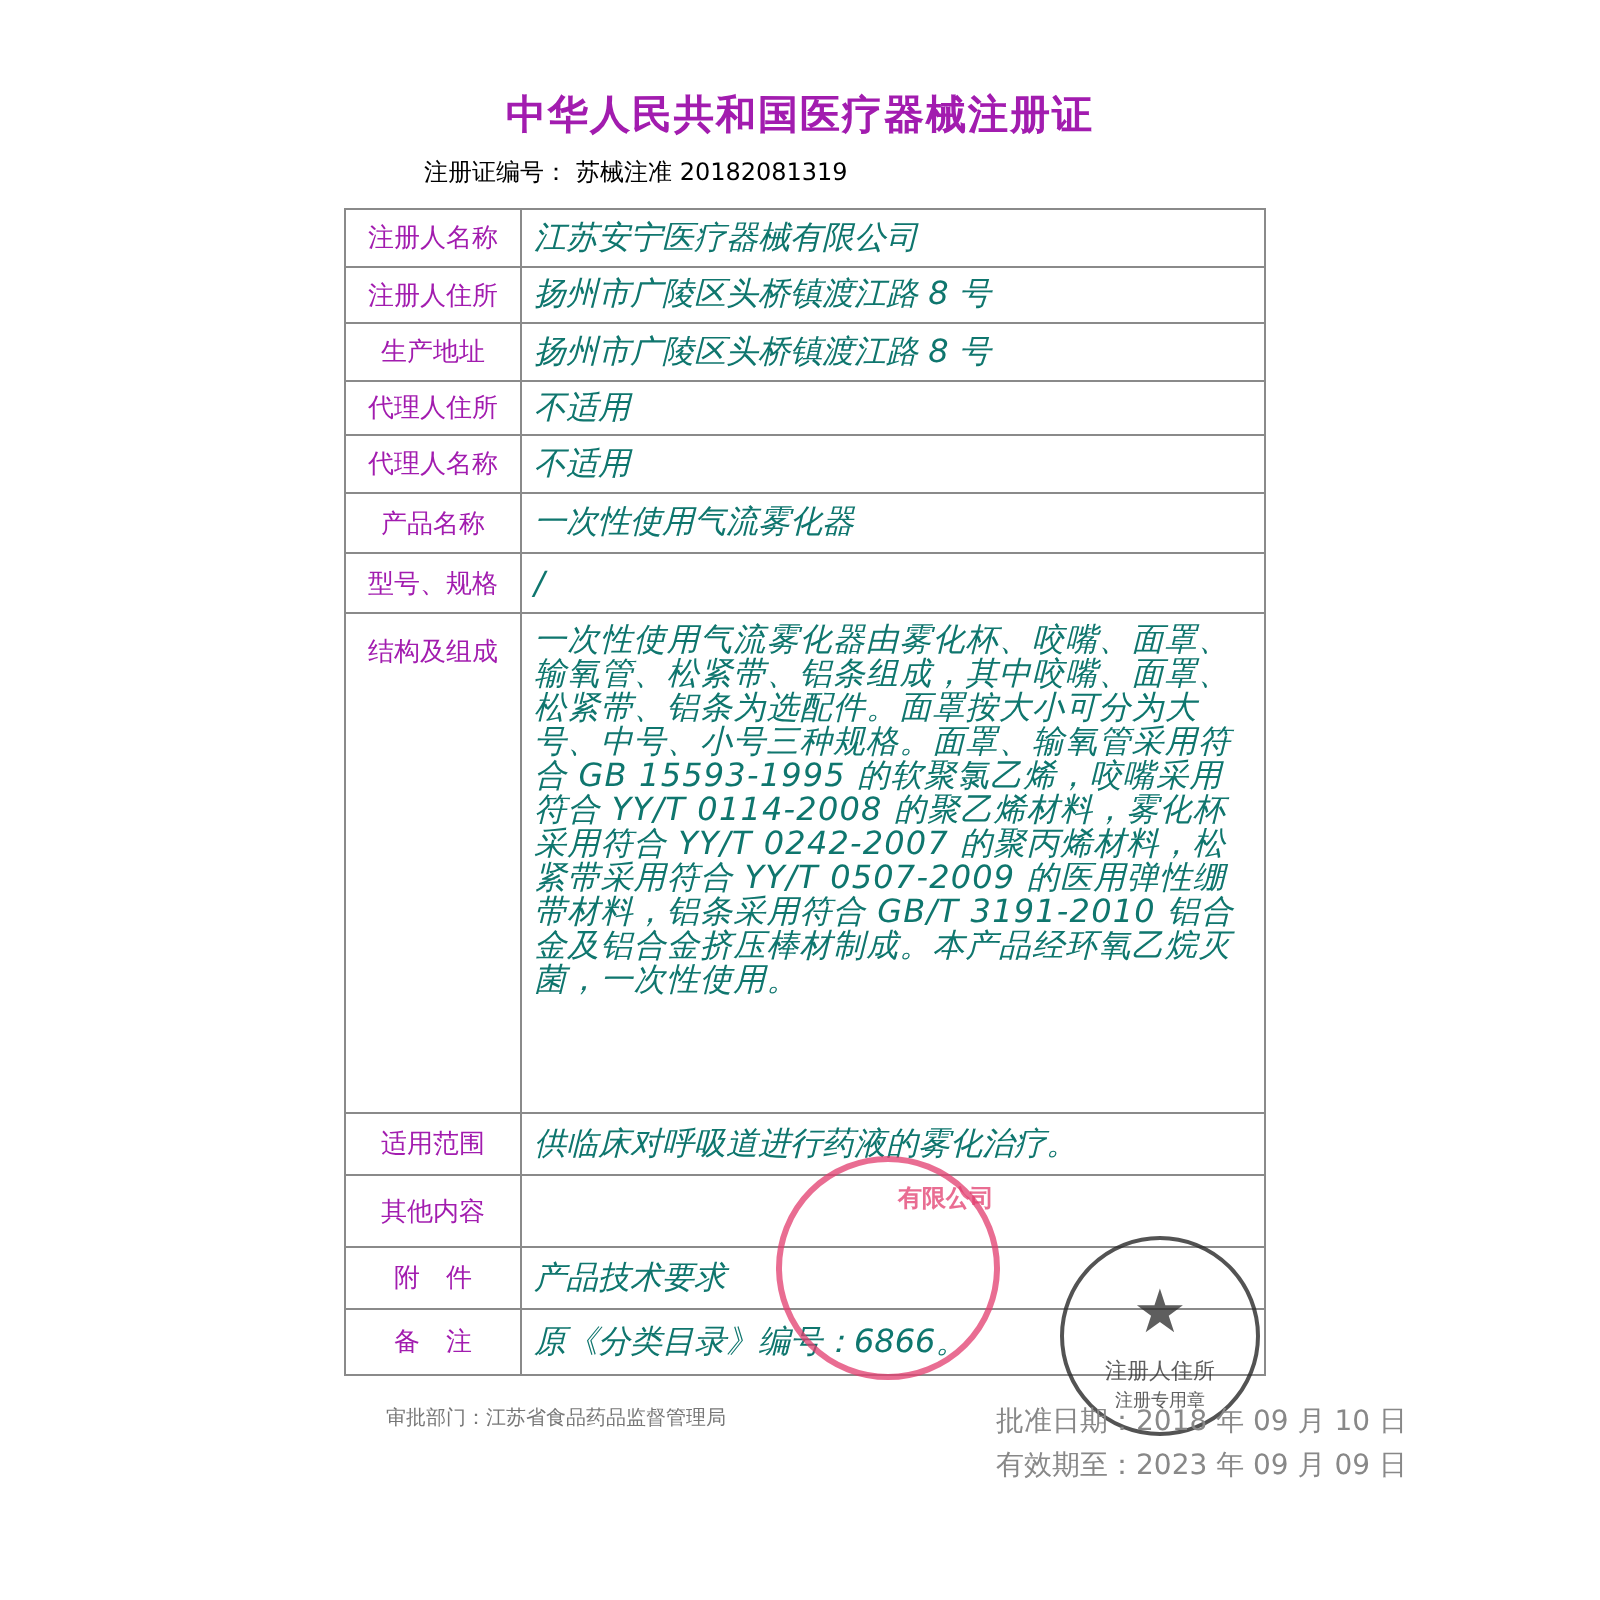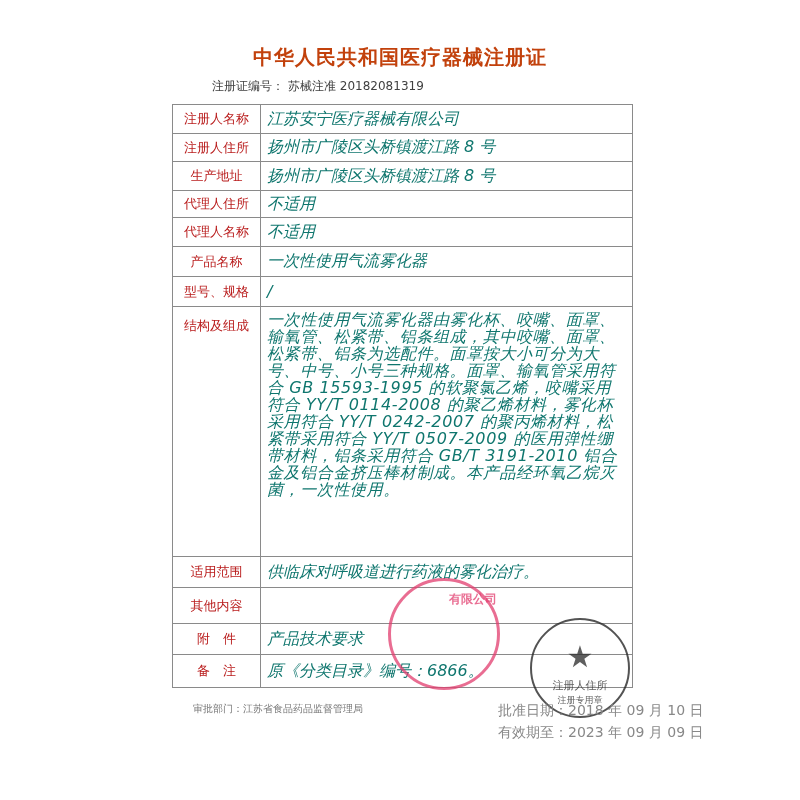--- a/index.html
+++ b/index.html
@@ -3,39 +3,39 @@
   <meta charset="utf-8">
   <style>
     html, body { margin: 0; padding: 0; background: #ffffff; }
     body {
       width: 800px; height: 800px; position: relative; overflow: hidden;
       font-family: "DejaVu Serif", "Liberation Serif", serif;
       color: #333;
     }
     .title {
       position: absolute; left: 0; width: 800px; top: 44px;
-      text-align: center; font-size: 20px; font-weight: bold; color: #c2410c;
+      text-align: center; font-size: 20px; font-weight: bold; color: #a21caf;
       letter-spacing: 1px;
       font-family: "DejaVu Serif", serif;
     }
     .regno {
-      position: absolute; left: 212px; top: 78px; font-size: 12px; color: #404040;
+      position: absolute; left: 212px; top: 78px; font-size: 12px; color: #000000;
       font-family: "DejaVu Sans", sans-serif;
       text-align: center;
     }
     .regno .v { margin-left: 4px; }
     table.cert {
       position: absolute; left: 172px; top: 104px; width: 461px;
       border-collapse: collapse; font-size: 12px;
     }
     table.cert td {
       border: 1px solid #8a8a8a; padding: 0 6px; vertical-align: middle;
     }
     table.cert td.lbl {
-      width: 75px; text-align: center; color: #b91c1c; font-size: 13px;
+      width: 75px; text-align: center; color: #a21caf; font-size: 13px;
       font-family: "DejaVu Sans", sans-serif; white-space: nowrap;
     }
     table.cert td.val {
       color: #0f766e; font-family: "DejaVu Sans", sans-serif; font-size: 16px; font-style: italic;
     }
     td.val.struct { line-height: 17px; padding-top: 4px; padding-bottom: 4px; vertical-align: top; letter-spacing: 0.6px; }
     .footer-left {
       position: absolute; left: 193px; top: 702px; font-size: 10px; color: #777;
       font-family: "DejaVu Sans", sans-serif;
     }

